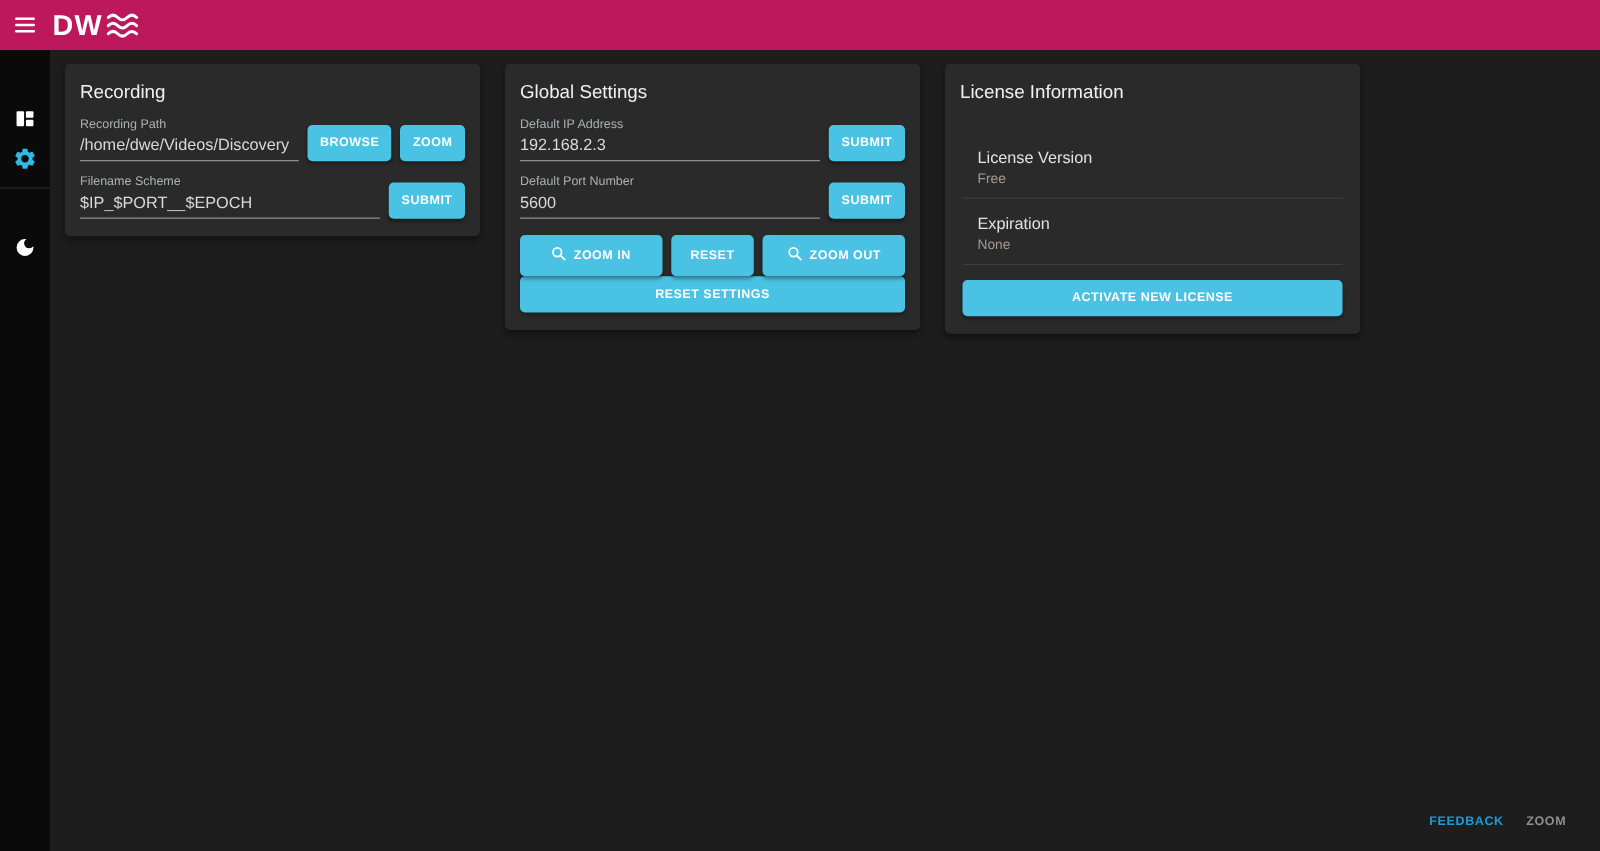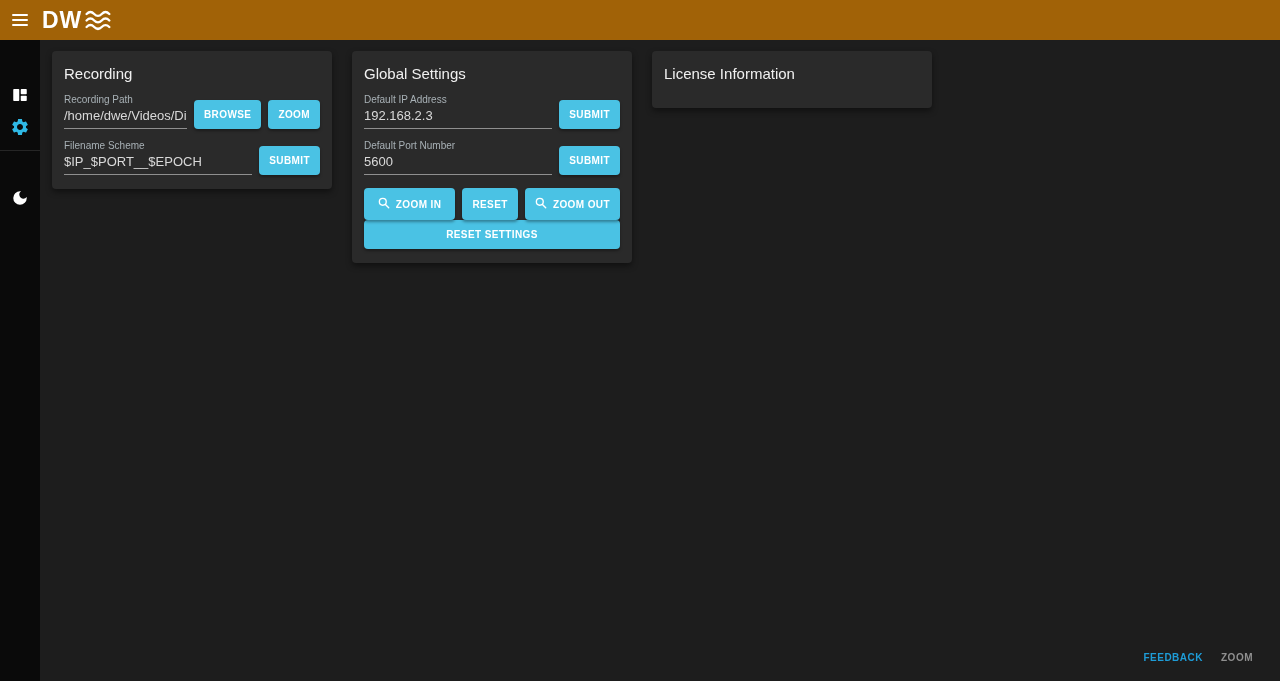--- a/index.html
+++ b/index.html
@@ -10,21 +10,21 @@
     position:relative;
   }
   :root{
     --accent:#4ac2e4;
     --accent-icon:#2fb9e6;
     --link:#1e9cd7;
   }
   
   .topbar{
     position:absolute; left:0; top:0; width:1280px; height:40px;
-    background:#a16207; display:flex; z-index:3;
+    background:#be185d; display:flex; z-index:3;
   }
   .hamburger{
     width:40px; height:40px; background:none; border:none; cursor:pointer;
     display:flex; flex-direction:column; justify-content:center; align-items:center; gap:3px;
   }
   .hamburger span{ display:block; width:16px; height:2px; background:#ffffff; border-radius:1px; }
   .logo{ display:flex; align-items:center; gap:3px; margin-left:2px; cursor:pointer; }
   .logo-text{ color:#ffffff; font-size:23px; font-weight:700; letter-spacing:1px; }
   .logo svg{ display:block; }
   
@@ -39,21 +39,21 @@
   }
   .sidebar-divider{ width:40px; height:1px; background:#262626; margin:6px 0 0; }
   .side-btn.moon{ margin-top:32px; }
   
   .main{
     position:absolute; left:40px; top:40px; right:0; bottom:0;
     background:#1d1d1d;
   }
   .cards{ position:absolute; left:12px; top:11px; display:flex; gap:20px; align-items:flex-start; }
   .card{
-    width:280px; background:#2a2a2a; border-radius:4px;
+    width:332px; background:#2a2a2a; border-radius:4px;
     box-shadow:0 3px 6px rgba(0,0,0,.45);
     padding:12px 12px 14px;
   }
   .card-title{ color:#f0f0f0; font-size:15px; font-weight:500; margin:2px 0 12px; }
   .field-row{ display:flex; align-items:flex-end; gap:7px; }
   .field-row + .field-row{ margin-top:11px; }
   .field{ flex:1; display:flex; flex-direction:column; min-width:0; }
   .field label{ font-size:10px; color:#a8b1b6; margin-bottom:1px; }
   .field input{
     background:transparent; border:none; border-bottom:1px solid #8f8f8f;
@@ -190,20 +190,33 @@
             </svg>
           </span>
           <span>ZOOM OUT</span>
         </button>
       </div>
       <button class="btn btn-wide">RESET SETTINGS</button>
     </section>
 
     <section class="card">
       <h2 class="card-title">License Information</h2>
+      <div class="license-body">
+        <div class="license-item">
+          <div class="li-label">License Version</div>
+          <div class="li-value">Free</div>
+        </div>
+        <hr class="license-divider">
+        <div class="license-item">
+          <div class="li-label">Expiration</div>
+          <div class="li-value">None</div>
+        </div>
+        <hr class="license-divider">
+        <button class="btn btn-wide activate">ACTIVATE NEW LICENSE</button>
+      </div>
     </section>
 
   </div>
 
   <div class="footer-links">
     <a class="link-feedback">FEEDBACK</a>
     <a class="link-legal">ZOOM</a>
   </div>
 </main>
 

